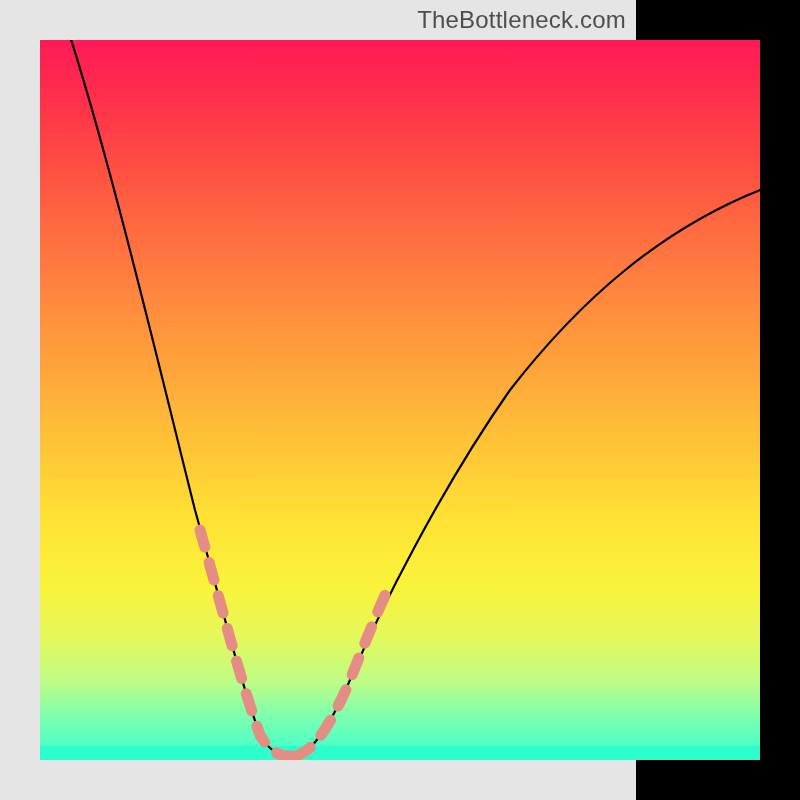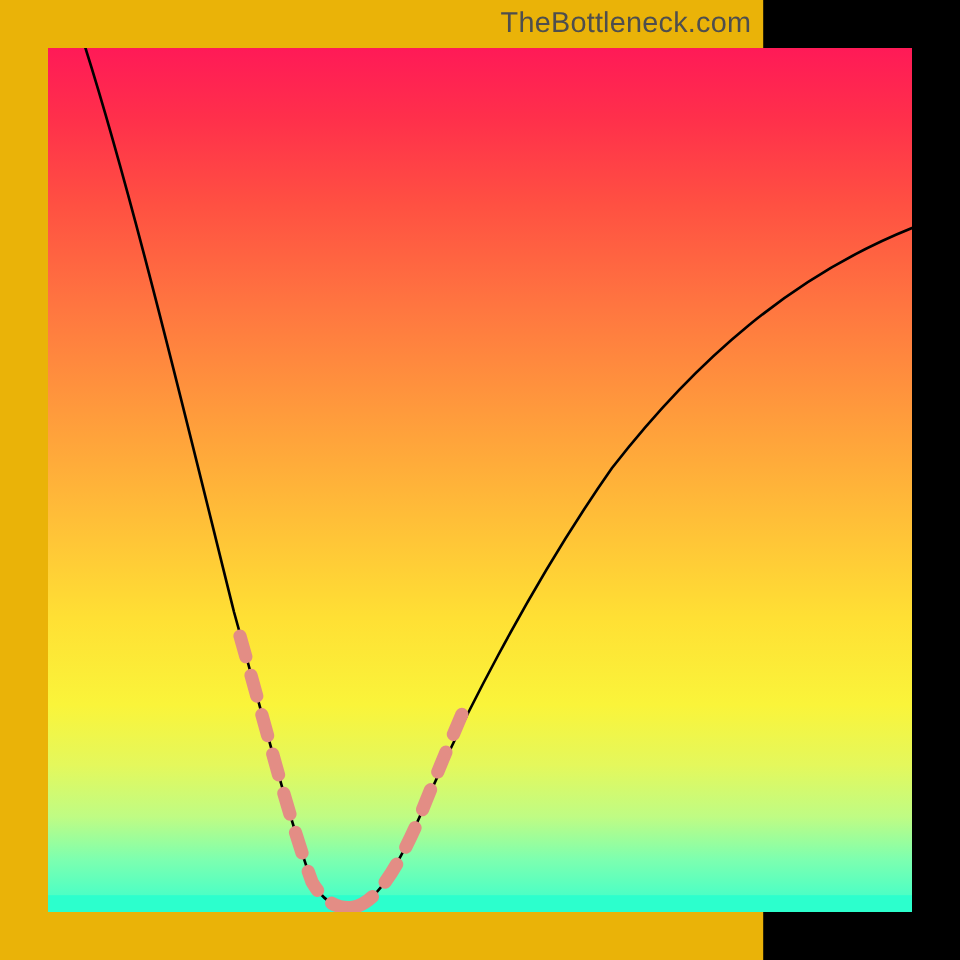--- a/index.html
+++ b/index.html
@@ -8,21 +8,21 @@
     width: 800px;
     height: 800px;
     background: #000;
     font-family: Arial, Helvetica, sans-serif;
     overflow: hidden;
   }
   .frame {
     position: relative;
     width: 636px;
     height: 800px;
-    background: #eab308;
+    background: #e5e5e5;
     text-align: center;
   }
   .watermark {
     position: absolute;
     top: 6px;
     right: 10px;
     font-size: 24px;
     font-weight: 500;
     color: #4e4e4e;
     letter-spacing: 0.2px;

